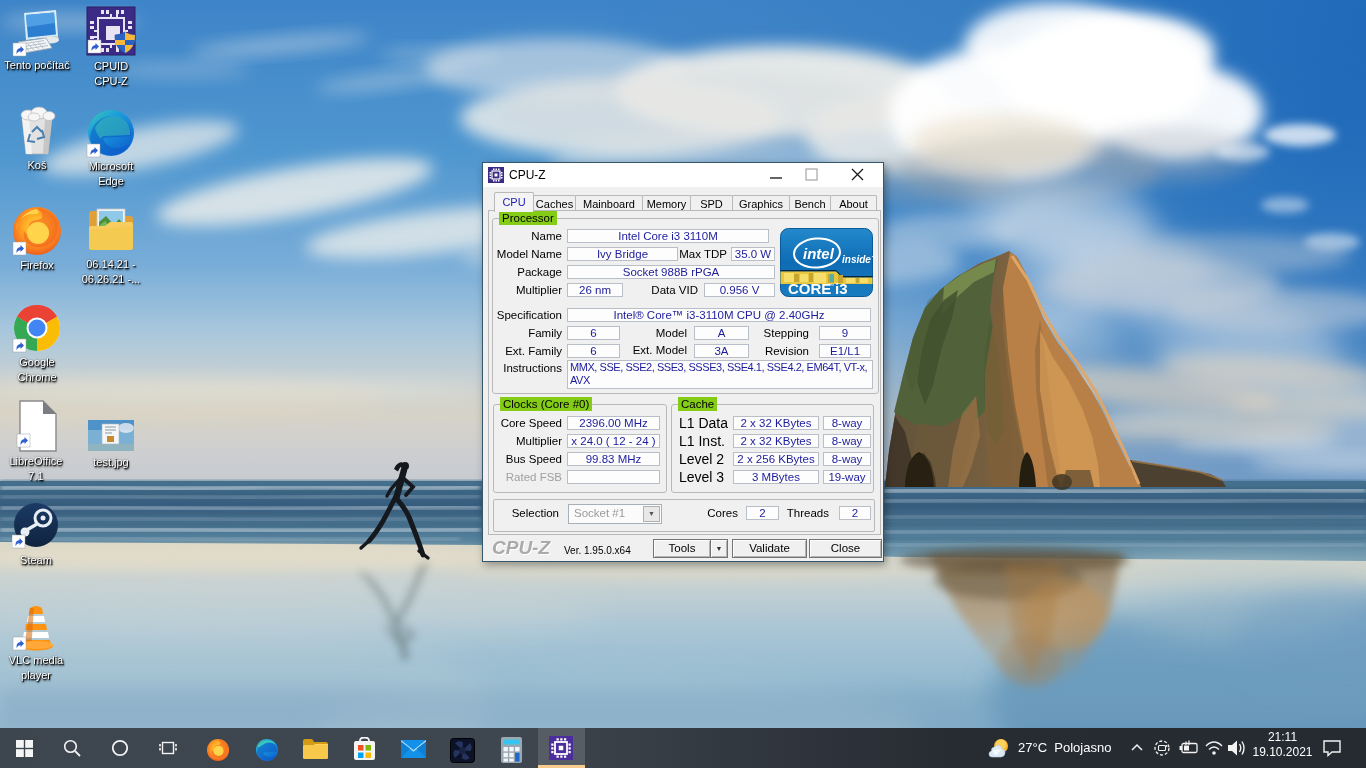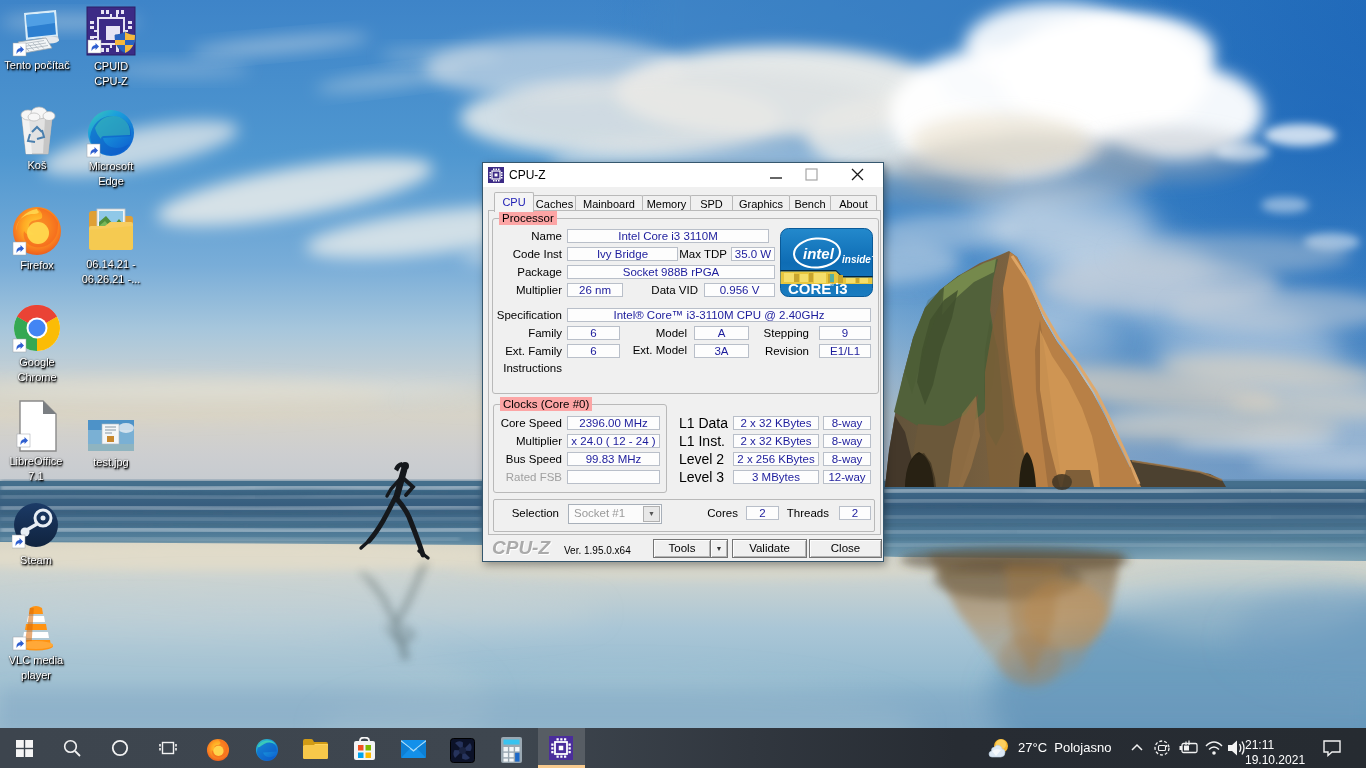--- a/index.html
+++ b/index.html
@@ -10,21 +10,21 @@
 #win{position:absolute;left:482px;top:162px;width:400px;height:398px;background:#f0f0f0;
  border:1px solid #35576e;box-shadow:2px 3px 8px rgba(0,0,0,.35);font-size:11.5px;color:#000}
 #tbar{position:absolute;left:0;top:0;width:400px;height:24px;background:#fff}
 #tbar .tt{position:absolute;left:26px;top:5px;font-size:12px}
 .wb{position:absolute;top:0;width:14px;height:24px}
 #win .lab{position:absolute;white-space:nowrap;font-size:14px;line-height:14px}
 #win .rlab{position:absolute;white-space:nowrap;font-size:11.5px;line-height:14px;text-align:right}
 .fld{position:absolute;background:#fdfdfd;border:1px solid #b9bfc9;color:#1c1c9c;font-size:11.5px;
  line-height:12px;text-align:center;white-space:nowrap;overflow:hidden}
 .gb{position:absolute;border:1px solid #b9b9b9;border-radius:3px}
-.gbt{position:absolute;top:-8px;left:6px;background:#fca5a5;padding:0 3px;line-height:14px;font-size:11.5px}
+.gbt{position:absolute;top:-8px;left:6px;background:#84cc16;padding:0 3px;line-height:14px;font-size:11.5px}
 .btn{position:absolute;background:#f0f0f0;border:1px solid #747474;box-shadow:inset 1px 1px 0 #fdfdfd,inset -1px -1px 0 #b4b4b4;
  text-align:center;font-size:11.5px;color:#000}
 .tab{display:inline-block;padding:2px 0;border:1px solid #b9b9b9;border-bottom:none;border-radius:2px 2px 0 0;
  background:#f0f0f0;margin-right:-1px;position:relative;font-size:11px;line-height:13px;text-align:center}
 .tab.sel{color:#1c1cb4;background:#f4f4f4;padding:3px 0;top:-2px;z-index:3}
 #tabrow{position:absolute;left:11px;top:31px;white-space:nowrap}
 #tabpage{position:absolute;left:5px;top:47px;width:391px;height:323px;border:1px solid #b9b9b9;background:#f0f0f0}
 </style></head>
 <body>
 <svg id="bg" width="1366" height="768" viewBox="0 0 1366 768">
@@ -471,21 +471,21 @@
         <path d="M1,6 L12,17 M12,6 L1,17" stroke="#1a1a1a" stroke-width="1.3"></path>
       </svg>
  </div>
  <div id="tabrow"><span class="tab sel" style="width:38px">CPU</span><span class="tab" style="width:41px">Caches</span><span class="tab" style="width:66px">Mainboard</span><span class="tab" style="width:47px">Memory</span><span class="tab" style="width:41px">SPD</span><span class="tab" style="width:56px">Graphics</span><span class="tab" style="width:40px">Bench</span><span class="tab" style="width:45px">About</span></div>
  <div id="tabpage"></div>
  <div class="gb" style="left:9px;top:55px;width:385px;height:174px">
       <span class="gbt">Processor</span>
     </div>
  <div class="rlab" style="left:0px;top:66px;width:79px">Name</div>
  <div class="fld" style="left:84px;top:66px;width:200px;height:12px">Intel Core i3 3110M</div>
- <div class="rlab" style="left:0px;top:84px;width:79px">Code Inst</div>
+ <div class="rlab" style="left:0px;top:84px;width:79px">Model Name</div>
  <div class="fld" style="left:84px;top:84px;width:109px;height:12px">Ivy Bridge</div>
  <div class="rlab" style="left:160px;top:84px;width:84px">Max TDP</div>
  <div class="fld" style="left:248px;top:84px;width:42px;height:12px">35.0 W</div>
  <div class="rlab" style="left:0px;top:102px;width:79px">Package</div>
  <div class="fld" style="left:84px;top:102px;width:206px;height:12px">Socket 988B rPGA</div>
  <div class="rlab" style="left:0px;top:120px;width:79px">Multiplier</div>
  <div class="fld" style="left:84px;top:120px;width:54px;height:12px">26 nm</div>
  <div class="rlab" style="left:130px;top:120px;width:85px">Data VID</div>
  <div class="fld" style="left:221px;top:120px;width:69px;height:12px">0.956 V</div>
  <div class="rlab" style="left:0px;top:145px;width:79px">Specification</div>
@@ -496,20 +496,21 @@
  <div class="fld" style="left:211px;top:163px;width:53px;height:12px">A</div>
  <div class="rlab" style="left:260px;top:163px;width:66px">Stepping</div>
  <div class="fld" style="left:336px;top:163px;width:50px;height:12px">9</div>
  <div class="rlab" style="left:0px;top:181px;width:79px">Ext. Family</div>
  <div class="fld" style="left:84px;top:181px;width:51px;height:12px">6</div>
  <div class="rlab" style="left:130px;top:180px;width:74px">Ext. Model</div>
  <div class="fld" style="left:211px;top:181px;width:53px;height:12px">3A</div>
  <div class="rlab" style="left:260px;top:181px;width:66px">Revision</div>
  <div class="fld" style="left:336px;top:181px;width:50px;height:12px">E1/L1</div>
  <div class="rlab" style="left:0px;top:198px;width:79px">Instructions</div>
+ <div class="fld" style="left:84px;top:197px;width:302px;height:27px;text-align:left;line-height:13px;white-space:normal;padding-left:2px;font-size:11px;letter-spacing:-0.45px">MMX, SSE, SSE2, SSE3, SSSE3, SSE4.1, SSE4.2, EM64T, VT-x, AVX</div>
 
  <svg style="position:absolute;left:297px;top:65px" width="93" height="69" viewBox="0 0 93 69">
   <defs>
    <linearGradient id="ibg" x1="0" y1="0" x2="0" y2="1">
           <stop offset="0" stop-color="#2389cc"></stop>
           <stop offset="0.5" stop-color="#0e6cb4"></stop>
           <stop offset="1" stop-color="#1a7cc0"></stop>
         </linearGradient>
   </defs>
   <rect x="0.5" y="0.5" width="92" height="68" rx="8" fill="url(#ibg)" stroke="#0a5a98"></rect>
@@ -543,32 +544,35 @@
       <span class="gbt">Clocks (Core #0)</span>
     </div>
  <div class="rlab" style="left:0px;top:253px;width:79px">Core Speed</div>
  <div class="fld" style="left:84px;top:253px;width:91px;height:12px">2396.00 MHz</div>
  <div class="rlab" style="left:0px;top:271px;width:79px">Multiplier</div>
  <div class="fld" style="left:84px;top:271px;width:91px;height:12px">x 24.0 ( 12 - 24 )</div>
  <div class="rlab" style="left:0px;top:289px;width:79px">Bus Speed</div>
  <div class="fld" style="left:84px;top:289px;width:91px;height:12px">99.83 MHz</div>
  <div class="rlab" style="left:0px;top:307px;width:79px;color:#a0a0a0">Rated FSB</div>
  <div class="fld" style="left:84px;top:307px;width:91px;height:12px"></div>
+ <div class="gb" style="left:188px;top:241px;width:201px;height:87px">
+      <span class="gbt">Cache</span>
+    </div>
  <div class="lab" style="left:196px;top:253px">L1 Data</div>
  <div class="fld" style="left:250px;top:253px;width:84px;height:12px">2 x 32 KBytes</div>
  <div class="fld" style="left:340px;top:253px;width:46px;height:12px">8-way</div>
  <div class="lab" style="left:196px;top:271px">L1 Inst.</div>
  <div class="fld" style="left:250px;top:271px;width:84px;height:12px">2 x 32 KBytes</div>
  <div class="fld" style="left:340px;top:271px;width:46px;height:12px">8-way</div>
  <div class="lab" style="left:196px;top:289px">Level 2</div>
  <div class="fld" style="left:250px;top:289px;width:84px;height:12px">2 x 256 KBytes</div>
  <div class="fld" style="left:340px;top:289px;width:46px;height:12px">8-way</div>
  <div class="lab" style="left:196px;top:307px">Level 3</div>
  <div class="fld" style="left:250px;top:307px;width:84px;height:12px">3 MBytes</div>
- <div class="fld" style="left:340px;top:307px;width:46px;height:12px">12-way</div>
+ <div class="fld" style="left:340px;top:307px;width:46px;height:12px">19-way</div>
  <div class="gb" style="left:10px;top:336px;width:380px;height:31px;border-radius:2px"></div>
  <div class="rlab" style="left:0px;top:343px;width:76px">Selection</div>
  <div style="position:absolute;left:85px;top:341px;width:92px;height:18px;background:#fbfbfb;border:1px solid #a8b0ba">
    <span style="position:absolute;left:5px;top:2px;color:#9a9a9a;font-size:11.5px">Socket #1</span>
    <span style="position:absolute;right:1px;top:1px;width:15px;height:14px;background:#e8e8e8;border:1px solid #b0b0b0;text-align:center;font-size:7px;line-height:14px;color:#555">▼</span>
  </div>
  <div class="rlab" style="left:180px;top:343px;width:75px">Cores</div>
  <div class="fld" style="left:263px;top:343px;width:31px;height:12px">2</div>
  <div class="rlab" style="left:270px;top:343px;width:76px">Threads</div>
  <div class="fld" style="left:356px;top:343px;width:30px;height:12px">2</div>
@@ -695,17 +699,17 @@
  </svg>
  <svg style="position:absolute;left:1204px;top:11px" width="20" height="18" viewBox="0 0 20 18">
   <path d="M2,7 Q10,-1 18,7" fill="none" stroke="#f2f2f2" stroke-width="1.5"></path>
   <path d="M5,10.5 Q10,5.5 15,10.5" fill="none" stroke="#f2f2f2" stroke-width="1.5"></path>
   <circle cx="10" cy="14" r="1.8" fill="#f2f2f2"></circle>
  </svg>
  <svg style="position:absolute;left:1227px;top:11px" width="20" height="18" viewBox="0 0 20 18">
   <path d="M1,6 L5,6 L10,1.5 L10,16.5 L5,12 L1,12 Z" fill="#f2f2f2"></path>
   <path d="M12.5,5 Q15,9 12.5,13 M15,2.5 Q19,9 15,15.5" fill="none" stroke="#f2f2f2" stroke-width="1.4"></path>
  </svg>
- <div style="position:absolute;left:1245px;top:731px;margin-top:-731px;width:75px;color:#fff;font-size:12px;line-height:15px;padding-top:10px">21:11<br>19.10.2021</div>
+ <div style="position:absolute;left:1245px;top:731px;margin-top:-731px;width:75px;text-align:center;color:#fff;font-size:12px;line-height:15px;padding-top:2px">21:11<br>19.10.2021</div>
  <svg style="position:absolute;left:1322px;top:11px" width="20" height="18" viewBox="0 0 20 18">
   <path d="M2,2 L18,2 L18,13 L10,13 L6,16.5 L6,13 L2,13 Z" fill="none" stroke="#f2f2f2" stroke-width="1.4"></path>
  </svg>
 </div>
 
 </body></html>

